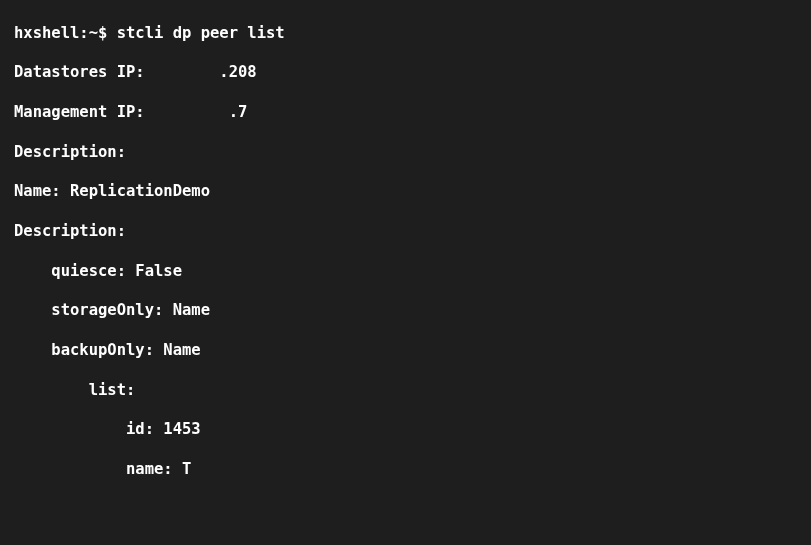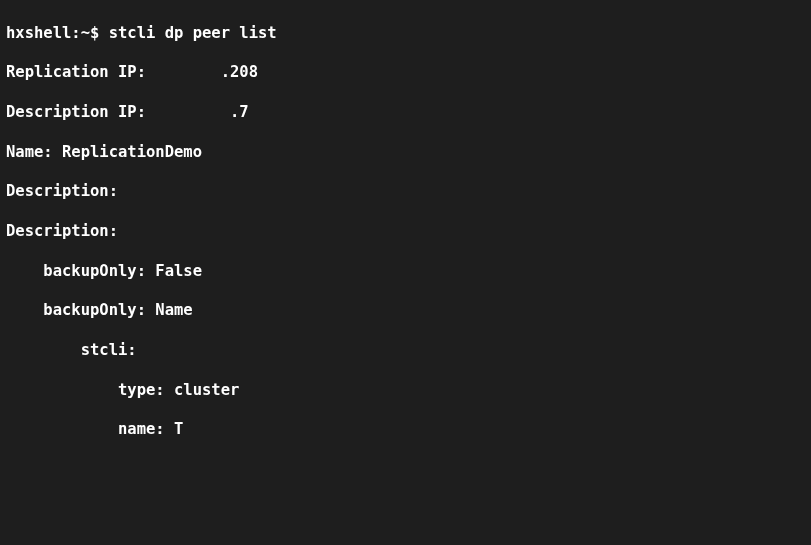--- a/index.html
+++ b/index.html
@@ -12,36 +12,37 @@
     line-height: 1.28;
     width: 811px;
     height: 545px;
     overflow: hidden;
     font-weight: 600;
   }
   .terminal {
     padding: 4px 6px;
     white-space: pre;
   }
-  .line { display: block; }
+  .line { display: block; margin-left: 8px; }
 </style>
 </head>
 <body>
 
 <div class="terminal">
 <span class="line"><span>hxshell:~$ </span><span>stcli dp peer list</span></span>
-<span class="line">Replication IP:        .208</span>
-<span class="line">Description IP:         .7</span>
+<span class="line">Datastores IP:        .208</span>
+<span class="line">Management IP:         .7</span>
+<span class="line">Description:</span>
 <span class="line">Name: ReplicationDemo</span>
 <span class="line">Description:</span>
-<span class="line">Description:</span>
-<span class="line">    backupOnly: False</span>
+<span class="line">    quiesce: False</span>
+<span class="line">    storageOnly: Name</span>
 <span class="line">    backupOnly: Name</span>
-<span class="line">        stcli:</span>
-<span class="line">            type: cluster</span>
+<span class="line">        list:</span>
+<span class="line">            id: 1453</span>
 <span class="line">            name: T</span>
 
 
 
 
 
 
 
 
 

